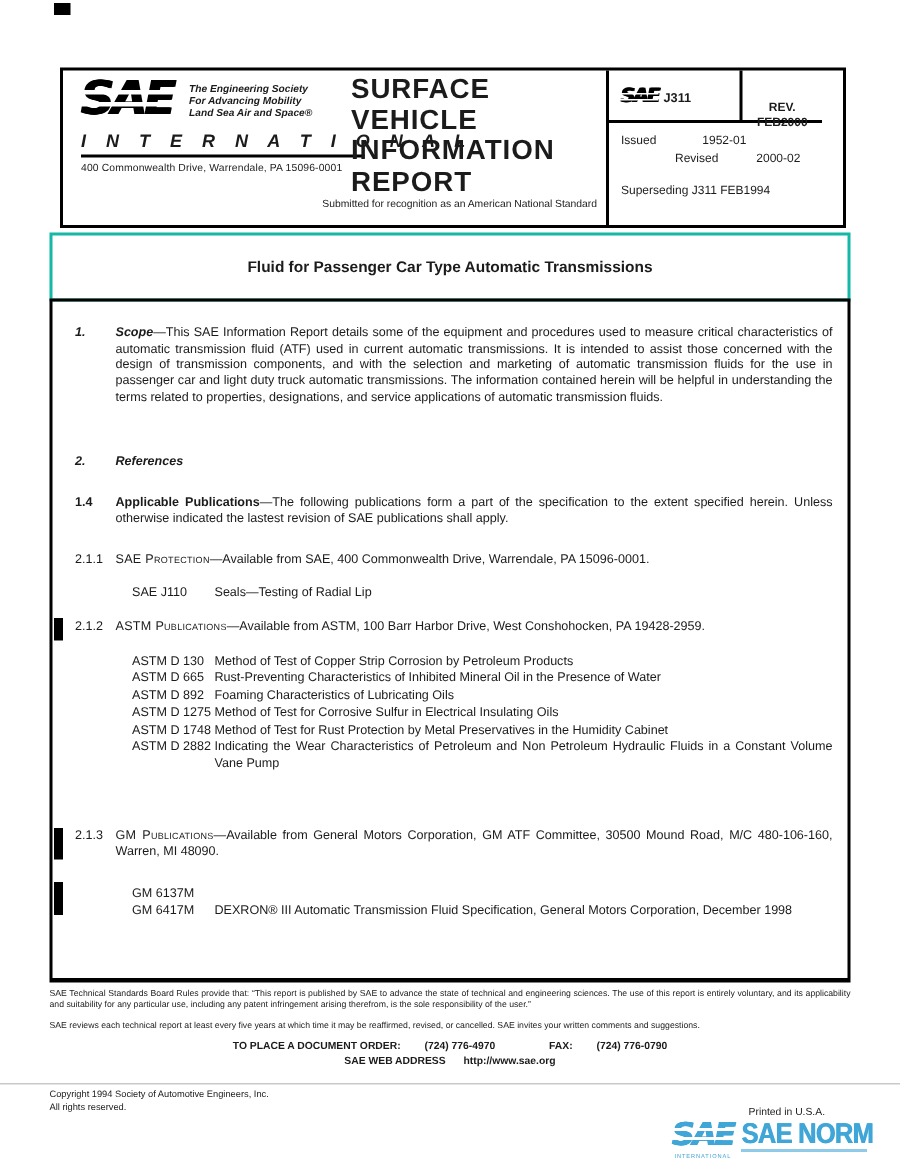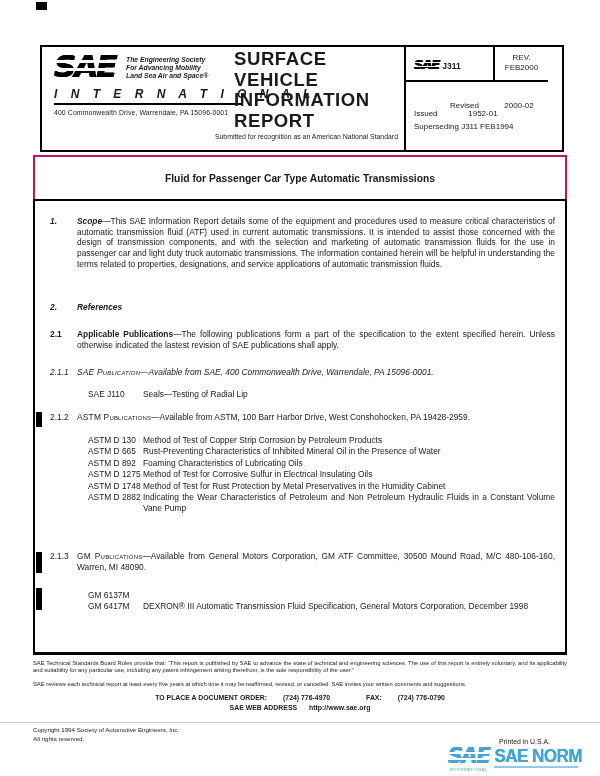--- a/index.html
+++ b/index.html
@@ -30,46 +30,46 @@
   .submitted{left:0;top:86px;width:356px;text-align:right;font-size:6.9px;}
 
   .hdr-right{left:362px;top:0;bottom:0;width:144px;border-left:2px solid #000;box-sizing:border-box;}
   .hdr-row1{position:absolute;left:0;top:0;right:0;height:33px;border-bottom:2px solid #000;display:flex;}
   .code-cell{flex:1;padding:8px 0 0 8px;white-space:nowrap;}
   .logo-mini{font-size:13px;line-height:13px;letter-spacing:-1px;}
   .logo-mini .s1{top:4px;height:1.4px;}
   .logo-mini .s2{top:8px;height:1.4px;}
   .doc-code{font-size:8.5px;font-weight:bold;margin-left:3px;}
   .rev-cell{width:55px;border-left:2px solid #000;box-sizing:border-box;text-align:center;
-    font-weight:normal;font-size:8px;line-height:9.5px;padding-top:6px;}
+    font-weight:bold;font-size:8px;line-height:9.5px;padding-top:20px;}
   .meta{font-size:8px;line-height:12px;}
   .meta-row{position:absolute;left:8px;white-space:nowrap;}
   .meta-label{display:inline-block;width:52px;}
-  .issued-row{top:41px;margin-top:20px;}
+  .issued-row{top:41px;}
   .revised-row{top:53px;padding-left:36px;}
   .superseding-row{top:74px;}
 
   
-  .title-box{left:33px;top:155px;width:534px;height:46px;border:2px solid #be185d;box-sizing:border-box;
+  .title-box{left:33px;top:155px;width:534px;height:46px;border:2px solid #14b8a6;box-sizing:border-box;
     display:flex;align-items:center;justify-content:center;font-size:10.3px;font-weight:bold;}
   .body-box{left:33px;top:199px;width:534px;height:456px;border:2px solid #000;border-bottom-width:3px;
     box-sizing:border-box;}
 
   .para{position:absolute;left:15px;width:505px;box-sizing:border-box;padding-left:27px;
     font-size:8.4px;line-height:10.7px;text-align:justify;}
   .para .num{position:absolute;left:0;top:0;}
   .h-bi{font-weight:bold;font-style:italic;}
   .h-b{font-weight:bold;}
   .h-sc{font-variant:small-caps;letter-spacing:0.2px;}
   .num-i{font-style:italic;font-weight:bold;}
 
   .p-scope{top:15px;}
   .p-refs{top:101px;text-align:left;}
   .p-21{top:128px;}
-  .p-211{top:166px;font-style:italic;}
+  .p-211{top:166px;}
   .p-212{top:211px;}
   .p-213{top:350px;}
 
   .ref-list{position:absolute;left:53px;width:467px;font-size:8.4px;line-height:11.4px;}
   .l-sae{top:188px;}
   .l-astm{top:234px;}
   .l-gm{top:389px;}
   .ref-row{display:flex;}
   .ref-code{flex:none;width:55px;white-space:nowrap;}
   .ref-title{flex:1;text-align:justify;}
@@ -174,27 +174,27 @@
     <span class="num num-i">1.</span>
     <span class="h-bi">Scope</span><span>—This SAE Information Report details some of the equipment and procedures used to measure critical characteristics of automatic transmission fluid (ATF) used in current automatic transmissions.  It is intended to assist those concerned with the design of transmission components, and with the selection and marketing of automatic transmission fluids for the use in passenger car and light duty truck automatic transmissions.  The information contained herein will be helpful in understanding the terms related to properties, designations, and service applications of automatic transmission fluids.</span>
   </div>
 
   <div class="para p-refs">
     <span class="num num-i">2.</span>
     <span class="h-bi">References</span>
   </div>
 
   <div class="para p-21">
-    <span class="num h-b">2.1</span>
+    <span class="num h-b">1.4</span>
     <span class="h-b">Applicable Publications</span><span>—The following publications form a part of the specification to the extent specified herein.  Unless otherwise indicated the lastest revision of SAE publications shall apply.</span>
   </div>
 
   <div class="para p-211">
     <span class="num">2.1.1</span>
-    <span class="h-sc">SAE Publication</span><span>—Available from SAE, 400 Commonwealth Drive, Warrendale, PA 15096-0001.</span>
+    <span class="h-sc">SAE Protection</span><span>—Available from SAE, 400 Commonwealth Drive, Warrendale, PA 15096-0001.</span>
   </div>
 
   <div class="ref-list l-sae">
     <div class="ref-row">
       <span class="ref-code">SAE J110</span>
       <span class="ref-title">Seals—Testing of Radial Lip</span>
     </div>
   </div>
 
   <div class="para p-212">

